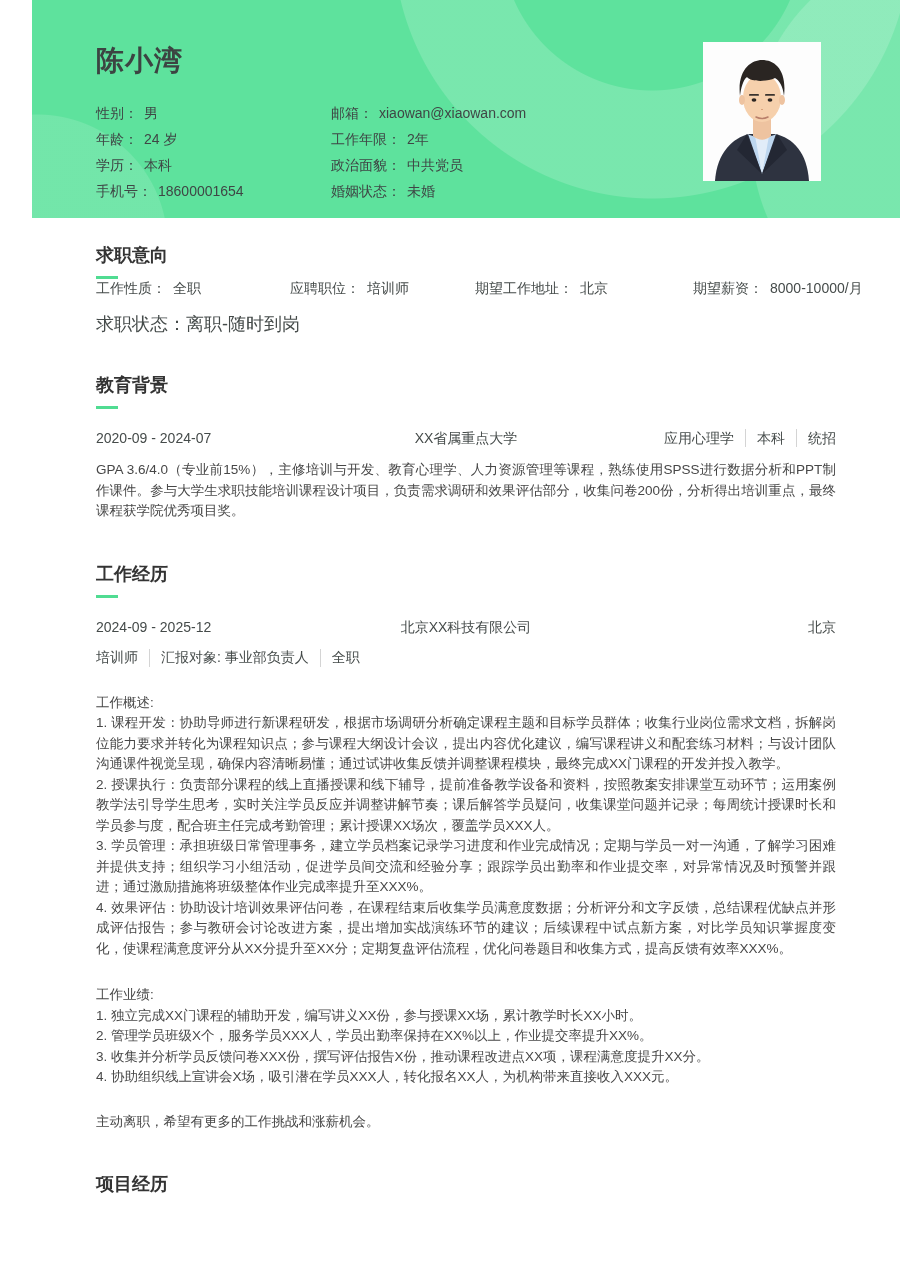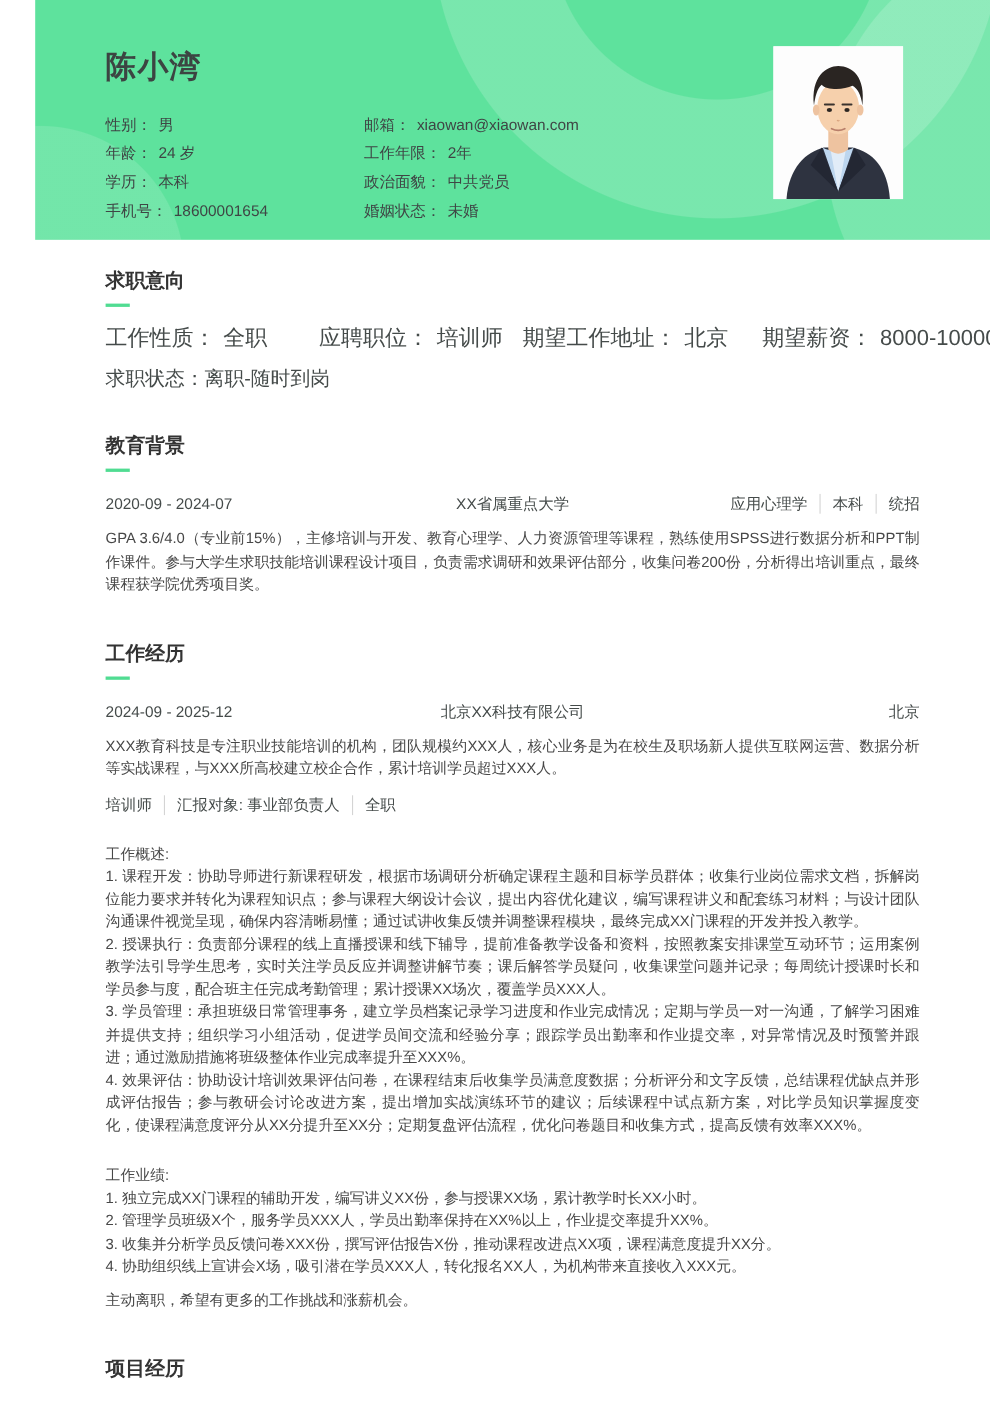--- a/index.html
+++ b/index.html
@@ -45,24 +45,23 @@
   .photo-frame svg { display:block; }
 
   
   .content { padding:0 64px; }
   .section { margin-top:40px; }
   .section.first { margin-top:25px; }
   .section-title { font-size:18px; font-weight:bold; color:#333333; line-height:24px; }
   .accent-bar { width:22px; height:3px; background:#50dc92; margin-top:9px; }
 
   .fields-grid {
-    margin-top:20px;
     display:grid;
     grid-template-columns:194px 185px 218px 1fr;
-    font-size:20px;
+    font-size:14px;
     color:#454b4a;
   }
   .fields-grid .field { line-height:18px; white-space:nowrap; }
   .fields-grid .field.right { text-align:right; }
   .fields-row2 { margin-top:18px; font-size:18px; color:#454b4a; line-height:18px; }
   .field .lbl { margin-right:7px; }
 
   .meta-row {
     margin-top:20px;
     display:grid;
@@ -77,21 +76,21 @@
   .meta-right { justify-self:end; }
 
   .tags { display:inline-flex; align-items:center; }
   .tags span { white-space:nowrap; }
   .tags span + span { border-left:1px solid #d4d4d4; padding-left:11px; margin-left:11px; }
 
   .desc { margin-top:13px; font-size:13.5px; line-height:20.5px; color:#474747; text-align:justify; }
   .role-line { margin-top:13px; font-size:14px; color:#454b4a; }
   .para-block { margin-top:26px; }
   .para-block p { font-size:13.5px; line-height:20.5px; color:#474747; text-align:justify; }
-  .leave-note { margin-top:10px; font-size:13.5px; line-height:20.5px; color:#474747; }
+  .leave-note { margin-top:24px; font-size:13.5px; line-height:20.5px; color:#474747; }
 </style>
 </head>
 <body>
 
 <div class="page">
 
   <header class="header">
     <h1 class="candidate-name">陈小湾</h1>
 
     <div class="info-cols">
@@ -198,21 +197,20 @@
     </section>
 
     <section class="section">
       <h2 class="section-title">工作经历</h2>
       <div class="accent-bar"></div>
       <div class="meta-row">
         <span class="meta-left">2024-09 - 2025-12</span>
         <span class="meta-center">北京XX科技有限公司</span>
         <span class="meta-right">北京</span>
       </div>
-      <p class="desc">XXX教育科技是专注职业技能培训的机构，团队规模约XXX人，核心业务是为在校生及职场新人提供互联网运营、数据分析等实战课程，与XXX所高校建立校企合作，累计培训学员超过XXX人。</p>
       <div class="role-line tags">
         <span>培训师</span>
         <span>汇报对象: 事业部负责人</span>
         <span>全职</span>
       </div>
 
       <div class="para-block">
         <p>工作概述:</p>
         <p>1. 课程开发：协助导师进行新课程研发，根据市场调研分析确定课程主题和目标学员群体；收集行业岗位需求文档，拆解岗位能力要求并转化为课程知识点；参与课程大纲设计会议，提出内容优化建议，编写课程讲义和配套练习材料；与设计团队沟通课件视觉呈现，确保内容清晰易懂；通过试讲收集反馈并调整课程模块，最终完成XX门课程的开发并投入教学。</p>
         <p>2. 授课执行：负责部分课程的线上直播授课和线下辅导，提前准备教学设备和资料，按照教案安排课堂互动环节；运用案例教学法引导学生思考，实时关注学员反应并调整讲解节奏；课后解答学员疑问，收集课堂问题并记录；每周统计授课时长和学员参与度，配合班主任完成考勤管理；累计授课XX场次，覆盖学员XXX人。</p>

